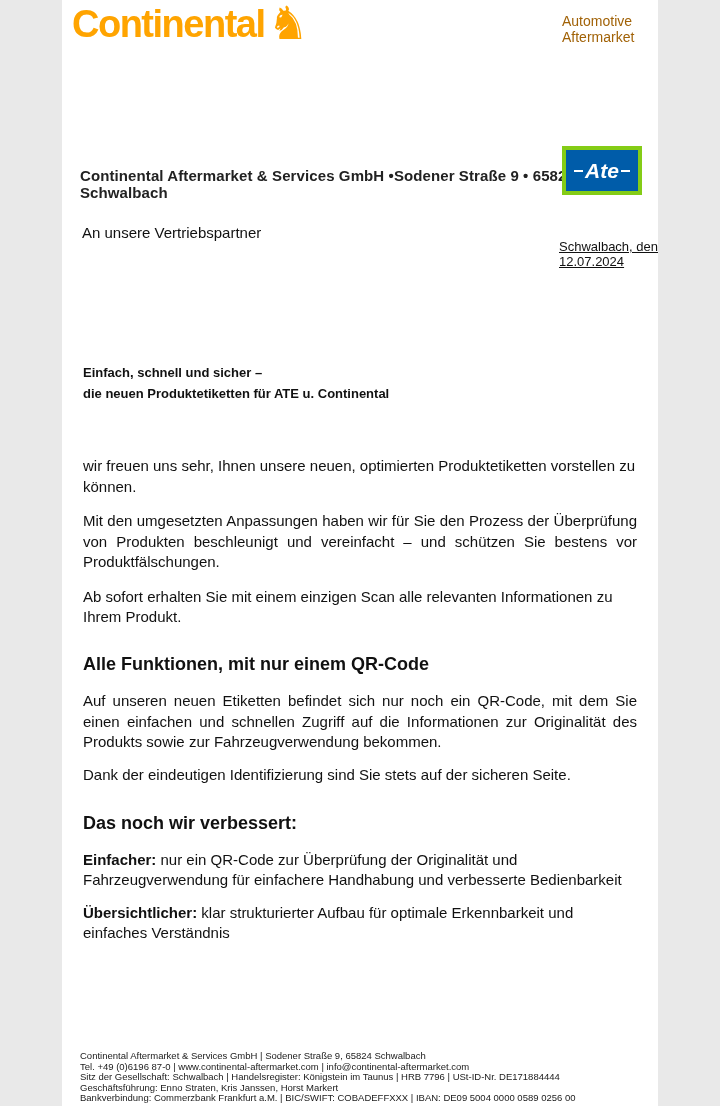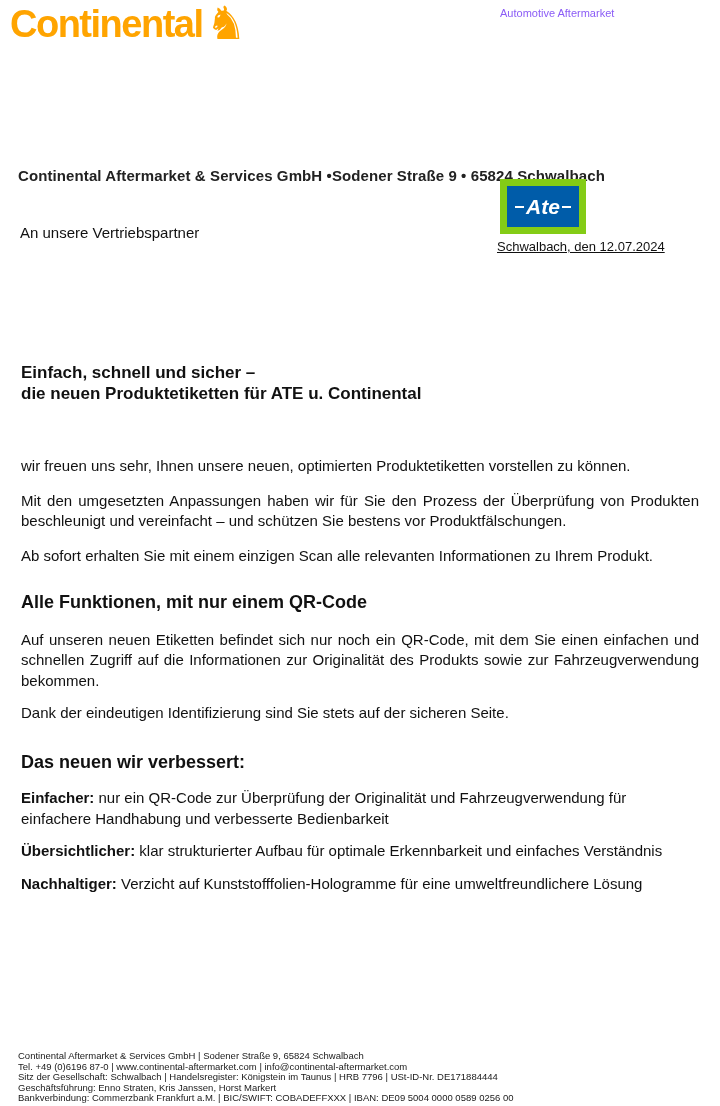--- a/index.html
+++ b/index.html
@@ -1,18 +1,18 @@
 <!DOCTYPE html>
 <html><head>
 <meta charset="utf-8">
 <style>
   html,body { margin:0; padding:0; background:#e9e9e9; }
   .page {
     position:relative;
-    width:720px;
+    width:596px;
     height:1106px;
     margin:0 auto;
     background:#ffffff;
     font-family:"Liberation Sans", sans-serif;
     color:#111111;
     overflow:hidden;
   }
 
   
   .continental-logo {
@@ -20,33 +20,32 @@
     display:flex; align-items:center;
   }
   .logo-text {
     font-size:38px; font-weight:bold; letter-spacing:-1.5px;
     line-height:1.2;
   }
   .horse-icon {
     font-size:46px; line-height:1; margin-left:3px; margin-top:-4px;
   }
   .division {
-    position:absolute; top:7px; left:500px;
-    font-size:11px; color:#8b5cf6;
+    position:absolute; top:13px; left:500px;
+    font-size:14px; color:#a16207;
   }
   .sender-line {
     position:absolute; top:167px; left:18px;
     font-size:15px; color:#222; letter-spacing:0.1px;font-weight:bold;
   }
   .ate-logo {
     position:absolute; top:146px; left:500px;
     width:72px; height:41px;
     display:flex; align-items:center; justify-content:center;
-    border:7px solid #84cc16;
-    margin-top:33px;
+    border:4px solid #84cc16;
   }
   .ate-bar { width:9px; height:2px; background:#ffffff; }
   .ate-text {
     color:#ffffff; font-weight:bold; font-style:italic;
     font-size:21px; margin:0 2px; line-height:1;
   }
   .recipient {
     position:absolute; top:224px; left:20px;
     font-size:15px;
   }
@@ -54,21 +53,21 @@
     position:absolute; top:239px; left:497px;
     font-size:13px;
     text-decoration:underline;
   }
 
   
   .letter-body {
     position:absolute; top:362px; left:21px; right:21px;
   }
   .subject {
-    font-size:17px; font-weight:bold; line-height:21px;
+    font-size:13px; font-weight:bold; line-height:21px;
     margin:0 0 52px 0;
   }
   .subject span { display:block; }
   .letter-body p {
     font-size:15px; line-height:20.5px; margin:0 0 14px 0;
   }
   .justify { text-align:justify; }
   .salutation { margin-bottom:16px !important; }
   .p-scan { margin-bottom:26px !important; }
   .section-head {
@@ -123,27 +122,26 @@
     <p class="justify">Mit den umgesetzten Anpassungen haben wir für Sie den Prozess der Überprüfung von Produkten beschleunigt und vereinfacht – und schützen Sie bestens vor Produktfälschungen.</p>
 
     <p class="p-scan">Ab sofort erhalten Sie mit einem einzigen Scan alle relevanten Informationen zu Ihrem Produkt.</p>
 
     <h2 class="section-head">Alle Funktionen, mit nur einem QR-Code</h2>
 
     <p class="justify p-qr">Auf unseren neuen Etiketten befindet sich nur noch ein QR-Code, mit dem Sie einen einfachen und schnellen Zugriff auf die Informationen zur Originalität des Produkts sowie zur Fahrzeugverwendung bekommen.</p>
 
     <p class="p-safe">Dank der eindeutigen Identifizierung sind Sie stets auf der sicheren Seite.</p>
 
-    <h2 class="section-head improve-head">Das neuen wir verbessert:</h2>
+    <h2 class="section-head improve-head">Das noch wir verbessert:</h2>
 
     <p class="improvement"><span class="imp-label">Einfacher:</span><span> nur ein QR-Code zur Überprüfung der Originalität und Fahrzeugverwendung für einfachere Handhabung und verbesserte Bedienbarkeit</span></p>
 
     <p class="improvement"><span class="imp-label">Übersichtlicher:</span><span> klar strukturierter Aufbau für optimale Erkennbarkeit und einfaches Verständnis</span></p>
 
-    <p class="improvement"><span class="imp-label">Nachhaltiger:</span><span> Verzicht auf Kunststofffolien-Hologramme für eine umweltfreundlichere Lösung</span></p>
 
   </main>
 
   <footer class="letter-footer">
     <div>Continental Aftermarket &amp; Services GmbH | Sodener Straße 9, 65824 Schwalbach</div>
     <div>Tel. +49 (0)6196 87-0 | www.continental-aftermarket.com | info@continental-aftermarket.com</div>
     <div>Sitz der Gesellschaft: Schwalbach | Handelsregister: Königstein im Taunus | HRB 7796 | USt-ID-Nr. DE171884444</div>
     <div>Geschäftsführung: Enno Straten, Kris Janssen, Horst Markert</div>
     <div>Bankverbindung: Commerzbank Frankfurt a.M. | BIC/SWIFT: COBADEFFXXX | IBAN: DE09 5004 0000 0589 0256 00</div>
   </footer>

